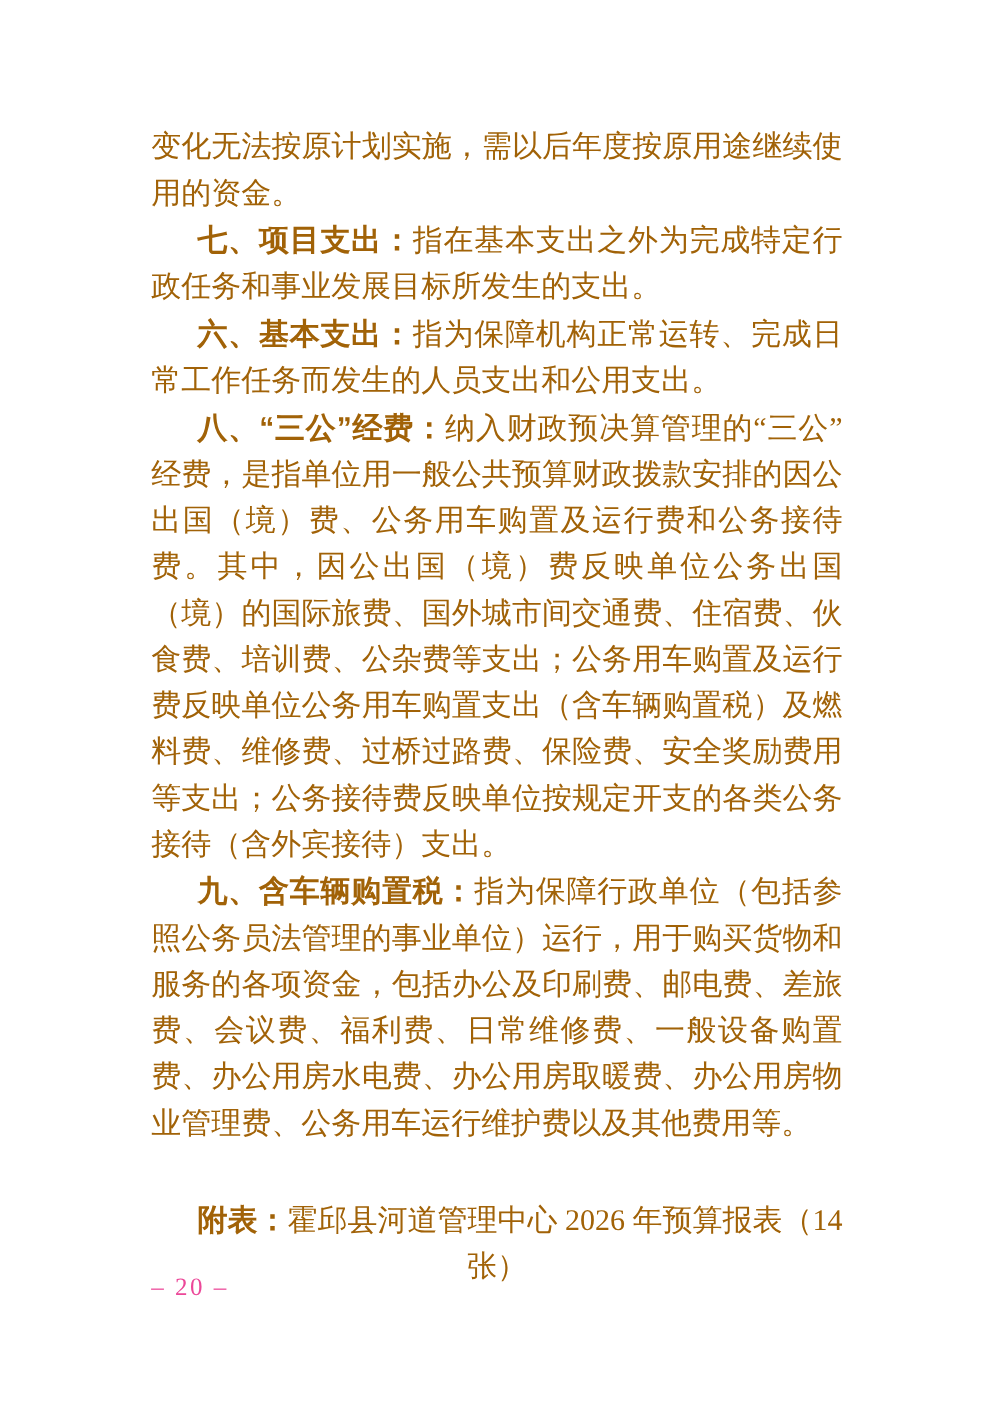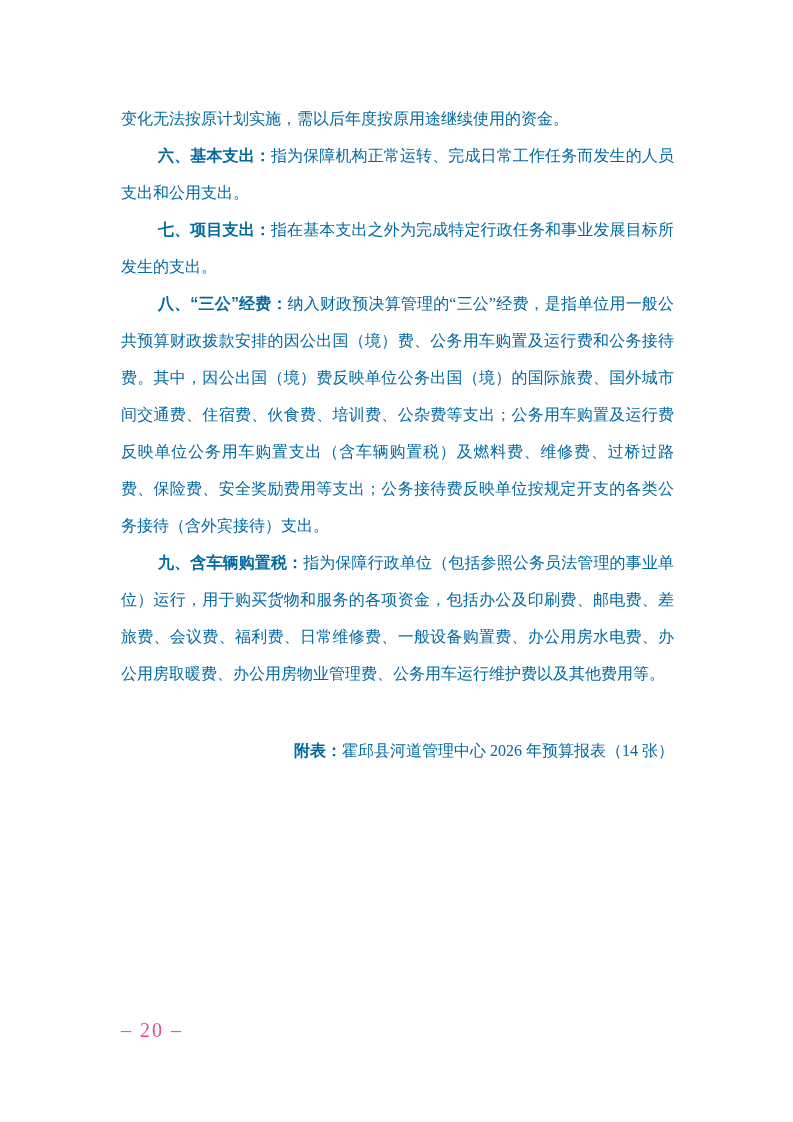--- a/index.html
+++ b/index.html
@@ -17,36 +17,36 @@
     background: #ffffff;
   }
   .text-block {
     position: absolute;
     left: 121px;
     top: 100px;
     width: 553px;
   }
   .para {
     font-family: "Liberation Serif", "DejaVu Serif", serif;
-    font-size: 16px;
+    font-size: 24px;
     line-height: 37px;
-    color: #0369a1;
+    color: #a16207;
     text-align: justify;
     margin: 0;
   }
   .para.indent {
     text-indent: 37px;
   }
   .run-label {
     font-weight: 700;
     font-family: "Liberation Sans", "DejaVu Sans", sans-serif;
   }
   .para.attachment {
     margin-top: 40px;
-    text-align: right;
+    text-align: center;
   }
   .page-number {
     position: absolute;
     left: 121px;
     top: 1015px;
     font-family: "Liberation Serif", "DejaVu Serif", serif;
     font-size: 20px;
     line-height: 30px;
     color: #ec4899;
     letter-spacing: 2px;
@@ -54,23 +54,23 @@
 </style>
 </head>
 <body>
 
 <div class="page">
 
   <div class="text-block">
 
     <p class="para"><span>变化无法按原计划实施，需以后年度按原用途继续使用的资金。</span></p>
 
+    <p class="para indent"><span class="run-label">七、项目支出：</span><span>指在基本支出之外为完成特定行政任务和事业发展目标所发生的支出。</span></p>
+
     <p class="para indent"><span class="run-label">六、基本支出：</span><span>指为保障机构正常运转、完成日常工作任务而发生的人员支出和公用支出。</span></p>
-
-    <p class="para indent"><span class="run-label">七、项目支出：</span><span>指在基本支出之外为完成特定行政任务和事业发展目标所发生的支出。</span></p>
 
     <p class="para indent"><span class="run-label">八、“三公”经费：</span><span>纳入财政预决算管理的“三公”经费，是指单位用一般公共预算财政拨款安排的因公出国（境）费、公务用车购置及运行费和公务接待费。其中，因公出国（境）费反映单位公务出国（境）的国际旅费、国外城市间交通费、住宿费、伙食费、培训费、公杂费等支出；公务用车购置及运行费反映单位公务用车购置支出（含车辆购置税）及燃料费、维修费、过桥过路费、保险费、安全奖励费用等支出；公务接待费反映单位按规定开支的各类公务接待（含外宾接待）支出。</span></p>
 
     <p class="para indent"><span class="run-label">九、含车辆购置税：</span><span>指为保障行政单位（包括参照公务员法管理的事业单位）运行，用于购买货物和服务的各项资金，包括办公及印刷费、邮电费、差旅费、会议费、福利费、日常维修费、一般设备购置费、办公用房水电费、办公用房取暖费、办公用房物业管理费、公务用车运行维护费以及其他费用等。</span></p>
 
     <p class="para indent attachment"><span class="run-label">附表：</span><span>霍邱县河道管理中心 2026 年预算报表（14 张）</span></p>
 
   </div>
 
   <div class="page-number">– 20 –</div>

